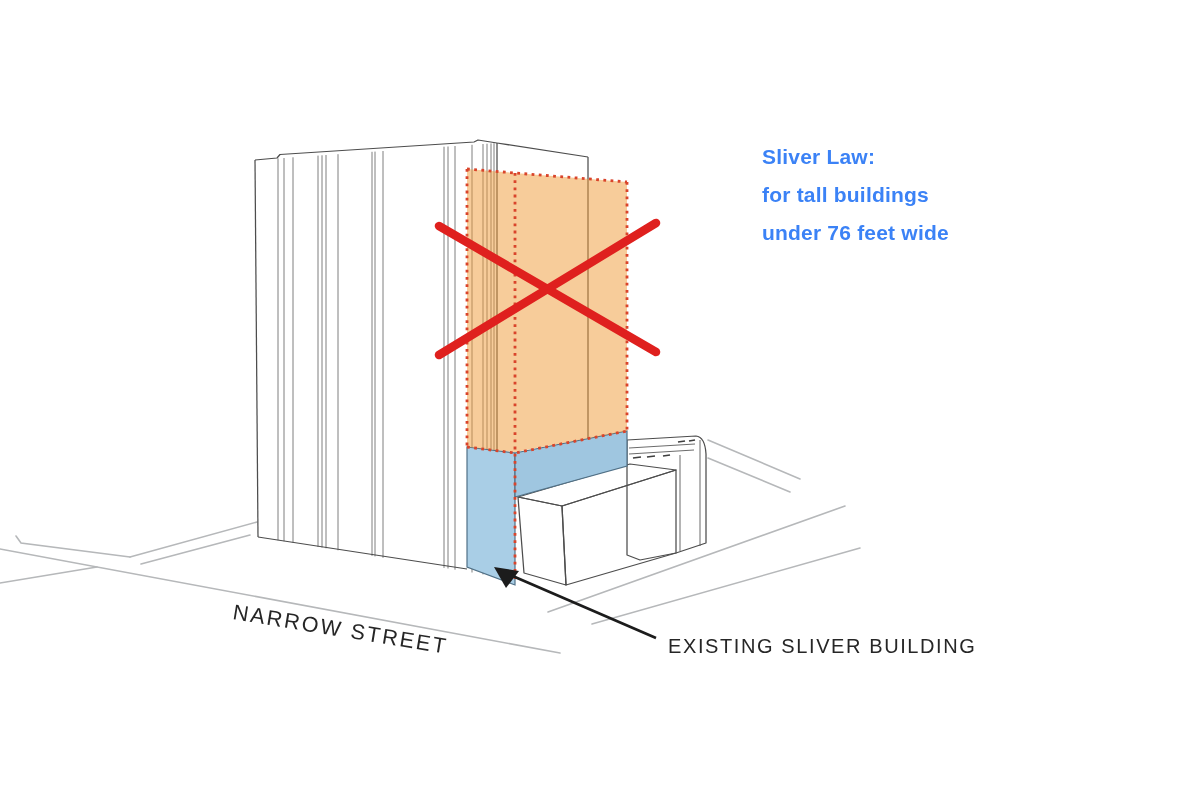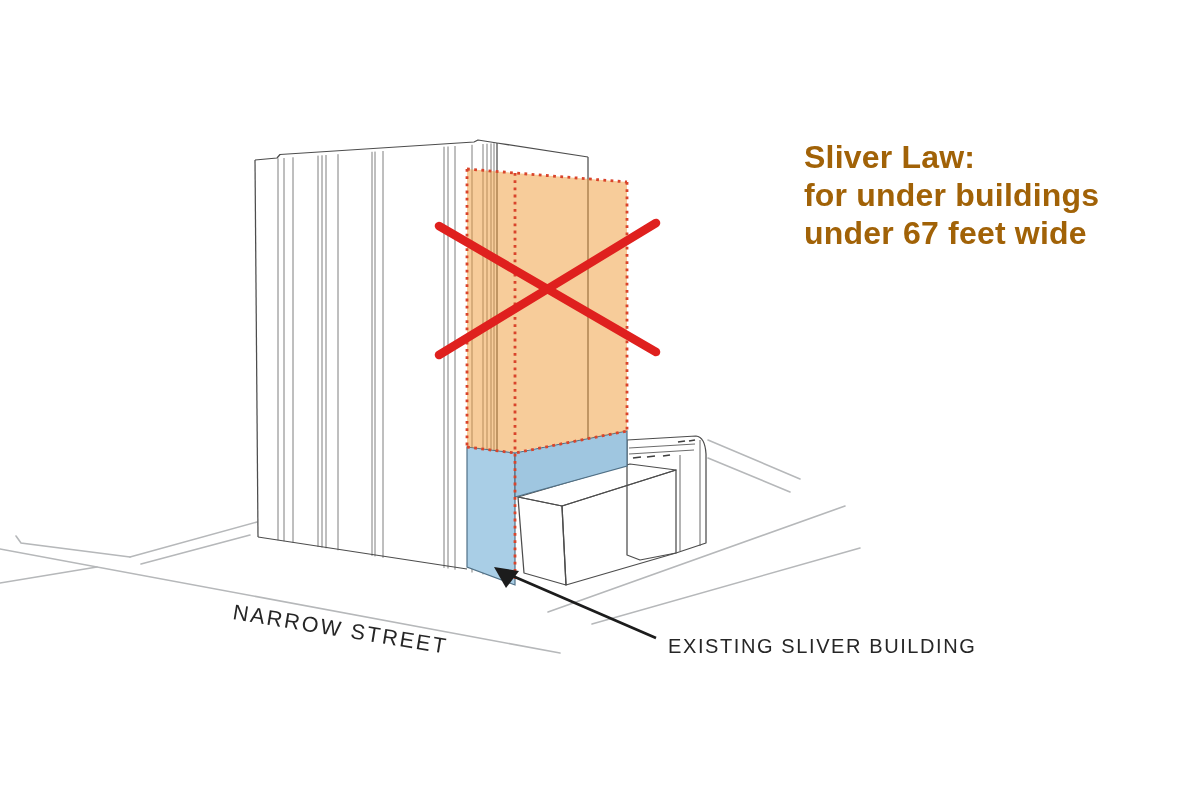--- a/index.html
+++ b/index.html
@@ -1,22 +1,22 @@
 <!DOCTYPE html>
 <html><head>
 <meta charset="utf-8">
 <style>
   html,body{margin:0;padding:0;background:#ffffff;}
   body{width:1200px;height:800px;position:relative;overflow:hidden;
        font-family:"Liberation Sans", sans-serif;}
   #stage{position:absolute;left:0;top:0;width:1200px;height:800px;}
   svg{position:absolute;left:0;top:0;}
   .title-block{
-     position:absolute;left:804px;top:138px;width:320px;
-     font-weight:bold;font-size:32px;line-height:38px;color:#a16207;
+     position:absolute;left:762px;top:138px;width:320px;
+     font-weight:bold;font-size:21px;line-height:38px;color:#3b82f6;
      letter-spacing:0.2px;
   }
   .bldg-line{stroke:#4d4d4d;stroke-width:1.25;fill:none;stroke-linejoin:round;}
   .pilaster{stroke:#6f6f6f;stroke-width:0.9;fill:none;}
   .street{stroke:#b6b8ba;stroke-width:1.6;fill:none;stroke-linecap:round;}
   .rooftick{stroke:#3f3f3f;stroke-width:1.6;fill:none;}
   .roofline{stroke:#5a5a5a;stroke-width:0.9;fill:none;}
   text.map-label{fill:#262626;}
 </style>
 </head>
@@ -119,17 +119,17 @@
     <path d="M494,567 L519,571 L506,588 Z" fill="#1C1C1C"></path>
   </g>
 
   <text class="map-label" transform="translate(232,619) rotate(9.2)" font-size="21.5" letter-spacing="2.2">NARROW STREET</text>
 
   <text class="map-label" x="668" y="653" font-size="20" letter-spacing="1.6">EXISTING SLIVER BUILDING</text>
 </svg>
 
 <div class="title-block">
   <div>Sliver Law:</div>
-  <div>for under buildings</div>
-  <div>under 67 feet wide</div>
+  <div>for tall buildings</div>
+  <div>under 76 feet wide</div>
 </div>
 
 </div>
 
 </body></html>

